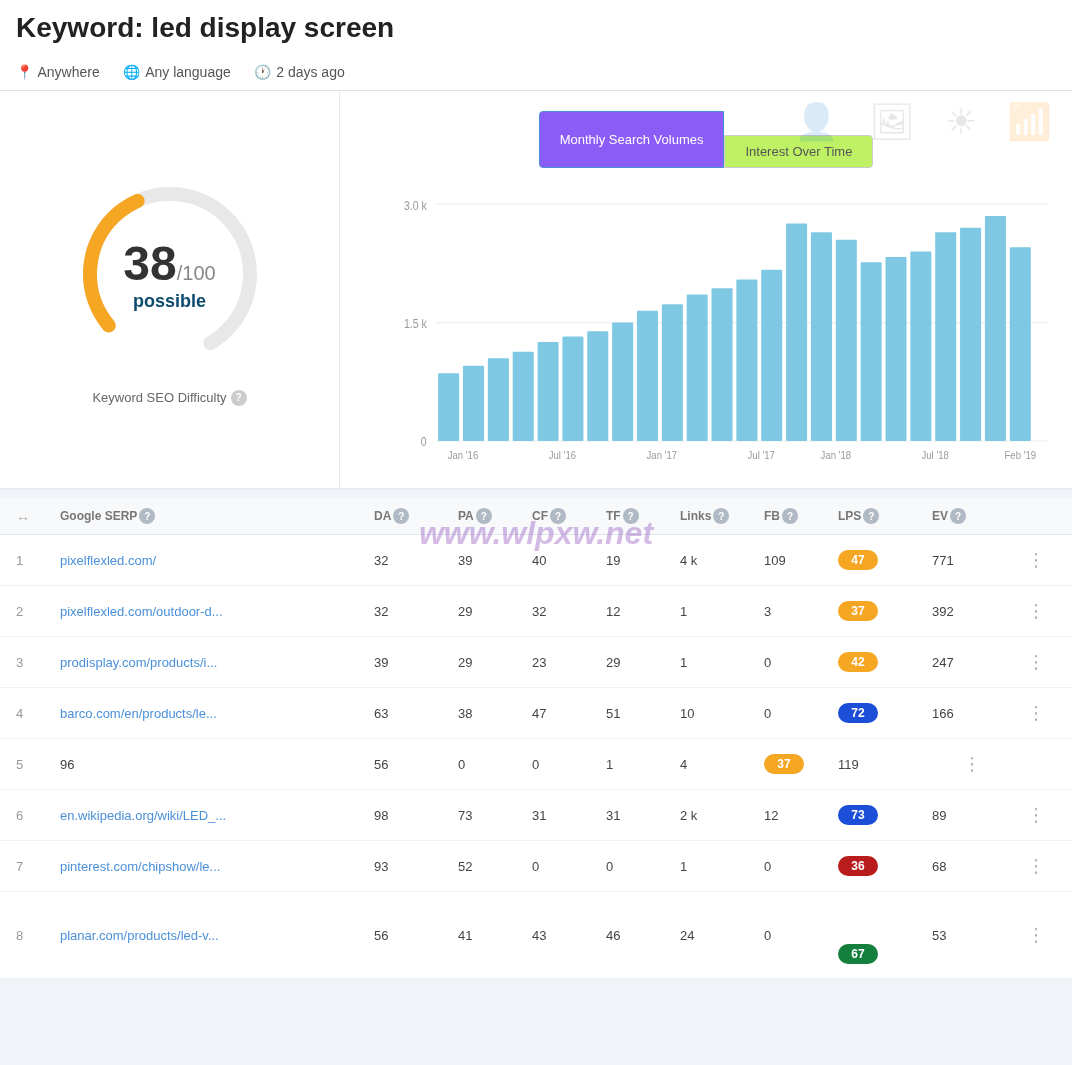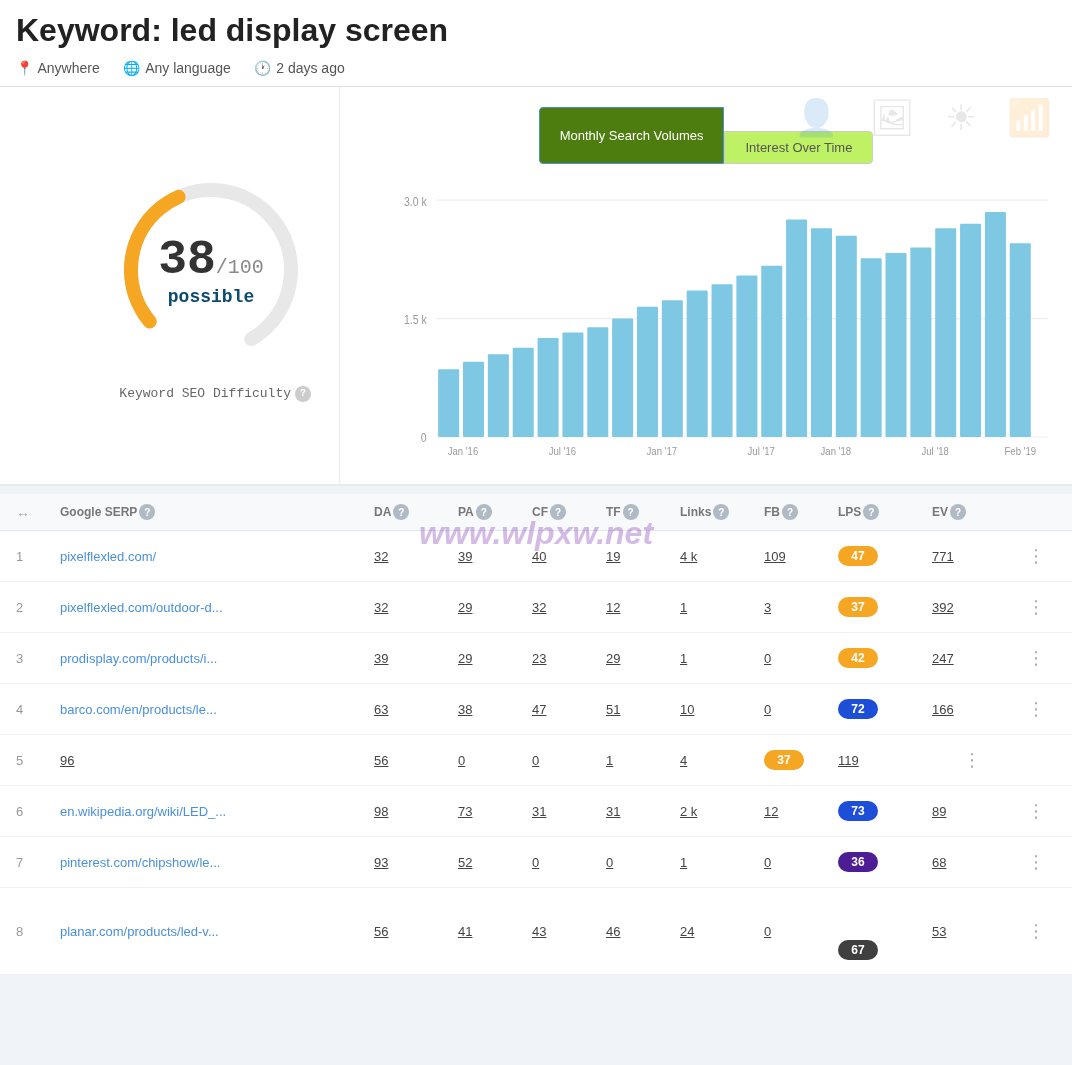--- a/index.html
+++ b/index.html
@@ -1,64 +1,64 @@
 <!DOCTYPE html>
 <html><head>
   <meta charset="utf-8">
   <style>
     * { box-sizing: border-box; margin: 0; padding: 0; }
     body { font-family: -apple-system, BlinkMacSystemFont, 'Segoe UI', Arial, sans-serif; background: #f0f4f8; font-size: 14px; color: #333; width: 1072px; }
 
     
     .header { background: #fff; padding: 12px 16px 10px; border-bottom: 1px solid #e0e0e0; }
-    .keyword-title { font-size: 32px; font-weight: 400; color: #222; margin-bottom: 11px; }
+    .keyword-title { font-size: 28px; font-weight: 400; color: #222; margin-bottom: 20px; }
     .keyword-title span { font-weight: 700; color: #222; }
     .meta-row { display: flex; gap: 24px; align-items: center; color: #555; font-size: 14px; }
     .meta-item { display: flex; align-items: center; gap: 4px; }
     .meta-icon { font-size: 14px; color: #777; }
 
     
     .top-section { display: flex; background: #fff; border-bottom: 2px solid #e8ecf0; }
     
     
-    .score-panel { width: 340px; min-width: 340px; padding: 30px 28px; display: flex; flex-direction: column; align-items: flex-end; justify-content: center; border-right: 1px solid #e8ecf0; font-family: Liberation Mono, monospace; }
+    .score-panel { width: 340px; min-width: 340px; padding: 30px 28px; display: flex; flex-direction: column; align-items: center; justify-content: center; border-right: 1px solid #e8ecf0; }
     .score-circle-container { position: relative; width: 200px; height: 200px; margin-bottom: 12px; }
     .score-circle-container svg { transform: rotate(-220deg); }
     .score-text { position: absolute; top: 50%; left: 50%; transform: translate(-50%, -50%); text-align: center; }
     .seo-difficulty { font-size: 13px; color: #666; margin-top: 4px; display: flex; align-items: center; gap: 4px; }
     .help-icon { display: inline-flex; align-items: center; justify-content: center; width: 16px; height: 16px; border-radius: 50%; background: #ccc; color: #fff; font-size: 10px; font-weight: 700; cursor: pointer; }
 
     
     .chart-panel { flex: 1; padding: 20px 24px; }
     .chart-tabs { display: flex; gap: 0; margin-bottom: 20px; justify-content: center; }
     .chart-tab { padding: 8px 20px; border: 1px solid #ccc; font-size: 13px; cursor: pointer; }
-    .chart-tab.active { background: #4d7c0f; color: #fff; border-color: #4a90d9; }
+    .chart-tab.active { background: #8b5cf6; color: #fff; border-color: #4a90d9; }
     .chart-tab:first-child { border-radius: 4px 0 0 4px; }
     .chart-tab:last-child { border-radius: 0 4px 4px 0; }
     .chart-tab:not(.active) { background: #bef264; color: #555; margin-top: 24px; }
     
     .chart-area { position: relative; height: 280px; margin-left: 34px; }
     .chart-svg { width: 100%; height: 100%; }
 
     
     .table-section { background: #fff; margin-top: 8px; }
     .table-header { display: grid; grid-template-columns: 40px 1fr 80px 70px 70px 70px 80px 70px 90px 80px 40px; padding: 10px 16px; background: #f8f9fb; border-bottom: 1px solid #e0e6ed; align-items: center; gap: 4px; }
     .col-header { font-size: 12px; color: #777; font-weight: 600; display: flex; align-items: center; gap: 2px; white-space: nowrap; }
     .col-header .help-icon { background: #b0bac4; }
     
     .table-row { display: grid; grid-template-columns: 40px 1fr 80px 70px 70px 70px 80px 70px 90px 80px 40px; padding: 14px 16px; border-bottom: 1px solid #eef1f5; align-items: center; gap: 4px; }
     .row-num { color: #999; font-size: 13px; }
     .row-url { color: #4a90d9; font-size: 13px; text-decoration: none; white-space: nowrap; overflow: hidden; text-overflow: ellipsis; }
-    .row-val { font-size: 13px; color: #444; text-align: left; text-decoration: underline; }
+    .row-val { font-size: 13px; color: #444; text-align: left; }
     
     .lps-badge { display: inline-block; padding: 3px 10px; border-radius: 12px; color: #fff; font-size: 12px; font-weight: 700; text-align: center; min-width: 40px; }
     .lps-orange { background: #f5a623; }
-    .lps-dark-orange { background: #404040; margin-top: 38px; }
+    .lps-dark-orange { background: #15803d; margin-top: 38px; }
     .lps-red { background: #1d4ed8; }
-    .lps-yellow { background: #4c1d95; }
+    .lps-yellow { background: #b91c1c; }
 
     .more-icon { color: #aaa; font-size: 18px; cursor: pointer; text-align: center; }
 
     .watermark { position: fixed; top: 50%; left: 50%; transform: translate(-50%, -50%); font-size: 32px; font-weight: 700; color: rgba(130, 60, 180, 0.35); pointer-events: none; white-space: nowrap; z-index: 999; font-style: italic; }
 
     .bg-icons { position: absolute; top: 0; right: 0; display: flex; gap: 30px; padding: 10px 20px; opacity: 0.15; }
     .bg-icon { font-size: 36px; color: #666; }
   </style>
 </head>
 <body>

